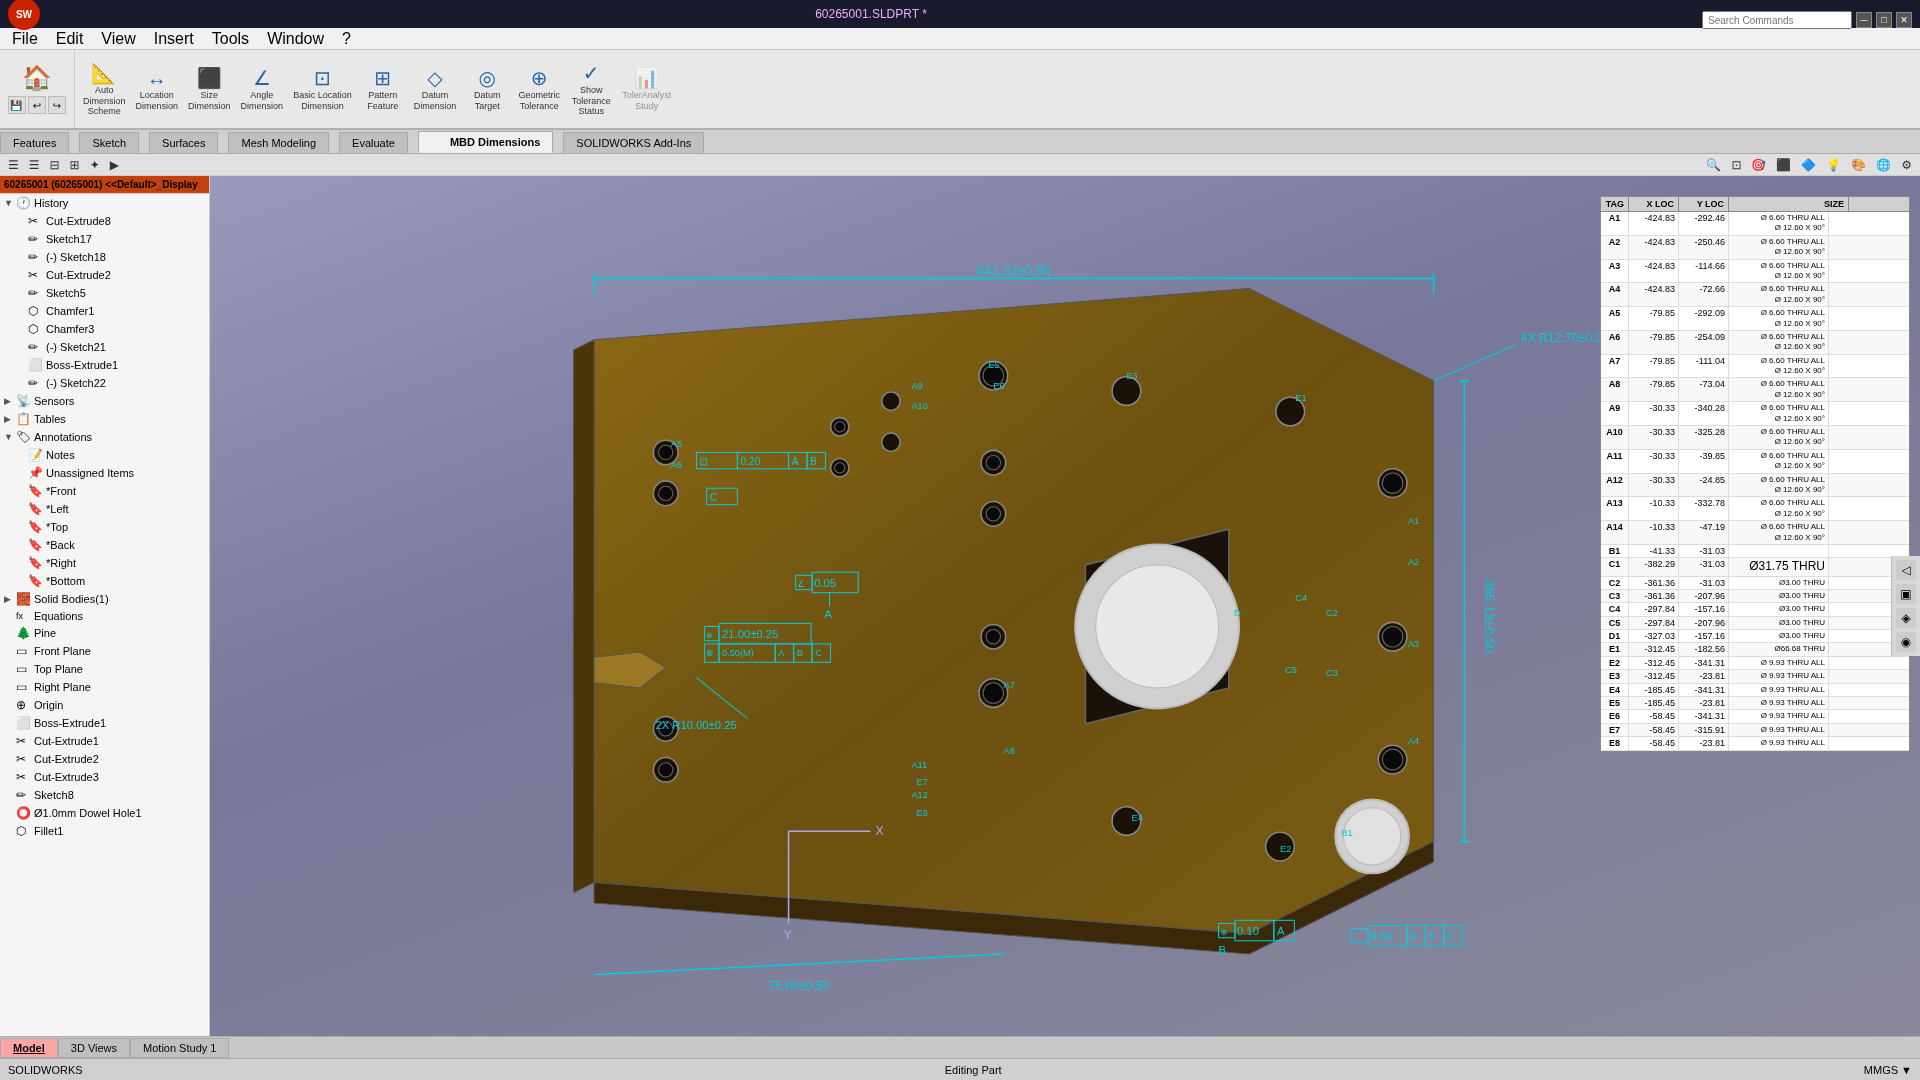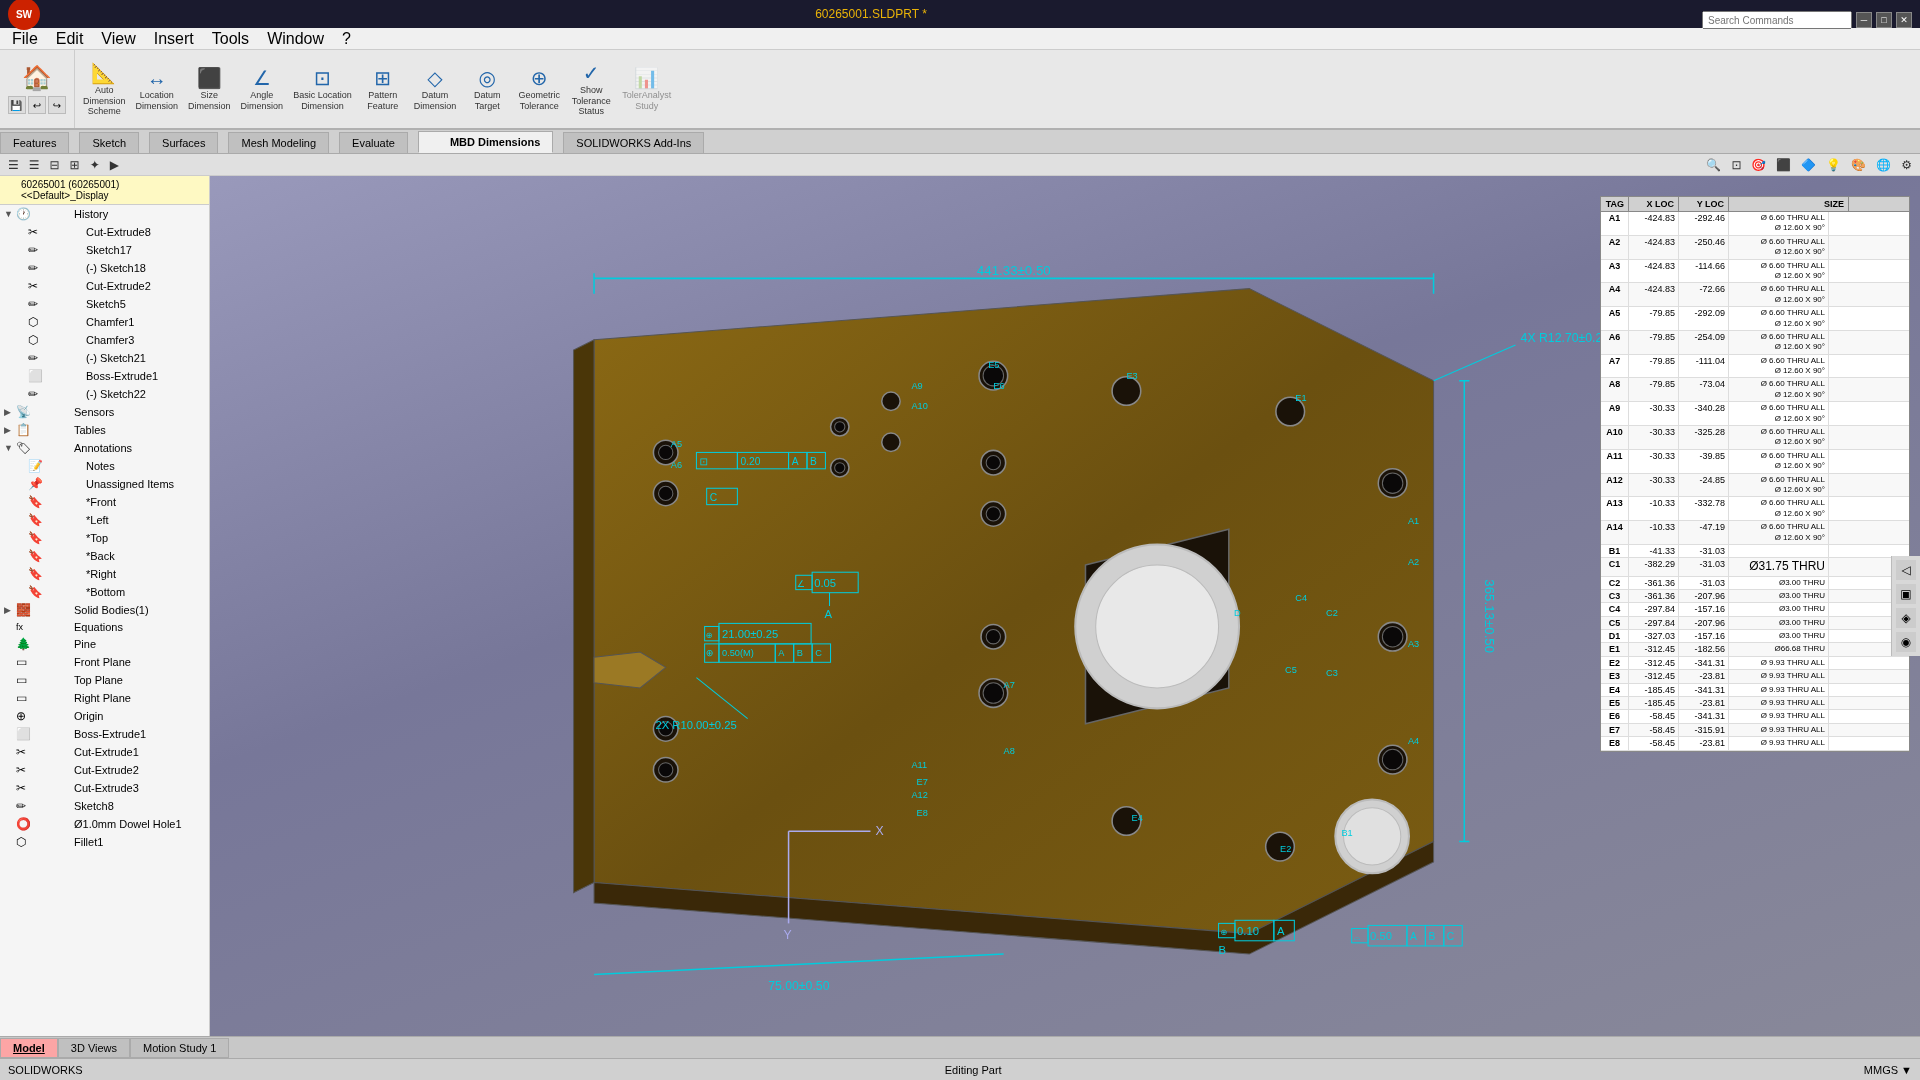--- a/index.html
+++ b/index.html
@@ -97,21 +97,21 @@
     }
     .tree-item {
       display: flex;
       align-items: center;
       padding: 2px 4px;
       cursor: pointer;
       white-space: nowrap;
     }
     .tree-arrow { width: 12px; color: #555; font-size: 9px; }
     .tree-icon { width: 16px; margin-right: 2px; font-size: 12px; }
-    .tree-label { font-size: 11px; margin-left: 40px; }
+    .tree-label { font-size: 11px; }
     .indent1 { padding-left: 16px; }
 
     
     #canvas {
       flex: 1;
       background: #7a7a9a;
       position: relative;
       overflow: hidden;
     }
 
@@ -210,21 +210,21 @@
   </style>
 </head>
 <body>
 
 <div id="titlebar">
   <div style="display:flex;align-items:center;gap:8px;">
     <div class="sw-logo">
       <div class="sw-logo-icon">SW</div>
     </div>
   </div>
-  <div style="font-size:12px;color:#eab308;">60265001.SLDPRT *</div>
+  <div style="font-size:12px;color:#f0abfc;">60265001.SLDPRT *</div>
   <div style="display:flex;gap:4px;align-items:center;margin-top:12px;">
     <input type="text" style="width: 150px; height: 18px; font-size: 10px; padding: 1px 4px;" placeholder="Search Commands">
     <div class="title-btn">─</div>
     <div class="title-btn">□</div>
     <div class="title-btn">✕</div>
   </div>
 </div>
 
 <div id="menubar">
   <div class="menu-item">File</div>
@@ -320,21 +320,21 @@
   <div class="stool-btn">🔷</div>
   <div class="stool-btn">💡</div>
   <div class="stool-btn">🎨</div>
   <div class="stool-btn">🌐</div>
   <div class="stool-btn">⚙</div>
 </div>
 
 <div id="main" style="height:calc(1080px - 28px - 22px - 80px - 24px - 22px - 22px - 22px);">
 
   <div id="sidebar">
-    <div style="padding:3px 21px;background:#fef9c3;font-size:10px;font-weight:normal;border-bottom:1px solid #ccc;">60265001 (60265001) &lt;&lt;Default&gt;_Display</div>
+    <div style="padding:3px 4px;background:#c2410c;font-size:10px;font-weight:bold;border-bottom:1px solid #ccc;">60265001 (60265001) &lt;&lt;Default&gt;_Display</div>
 
     <div class="tree-item">
       <span class="tree-arrow">▼</span>
       <span class="tree-icon">🕐</span>
       <span class="tree-label">History</span>
     </div>
     <div class="tree-item indent1">
       <span class="tree-arrow"> </span>
       <span class="tree-icon">✂</span>
       <span class="tree-label">Cut-Extrude8</span>

